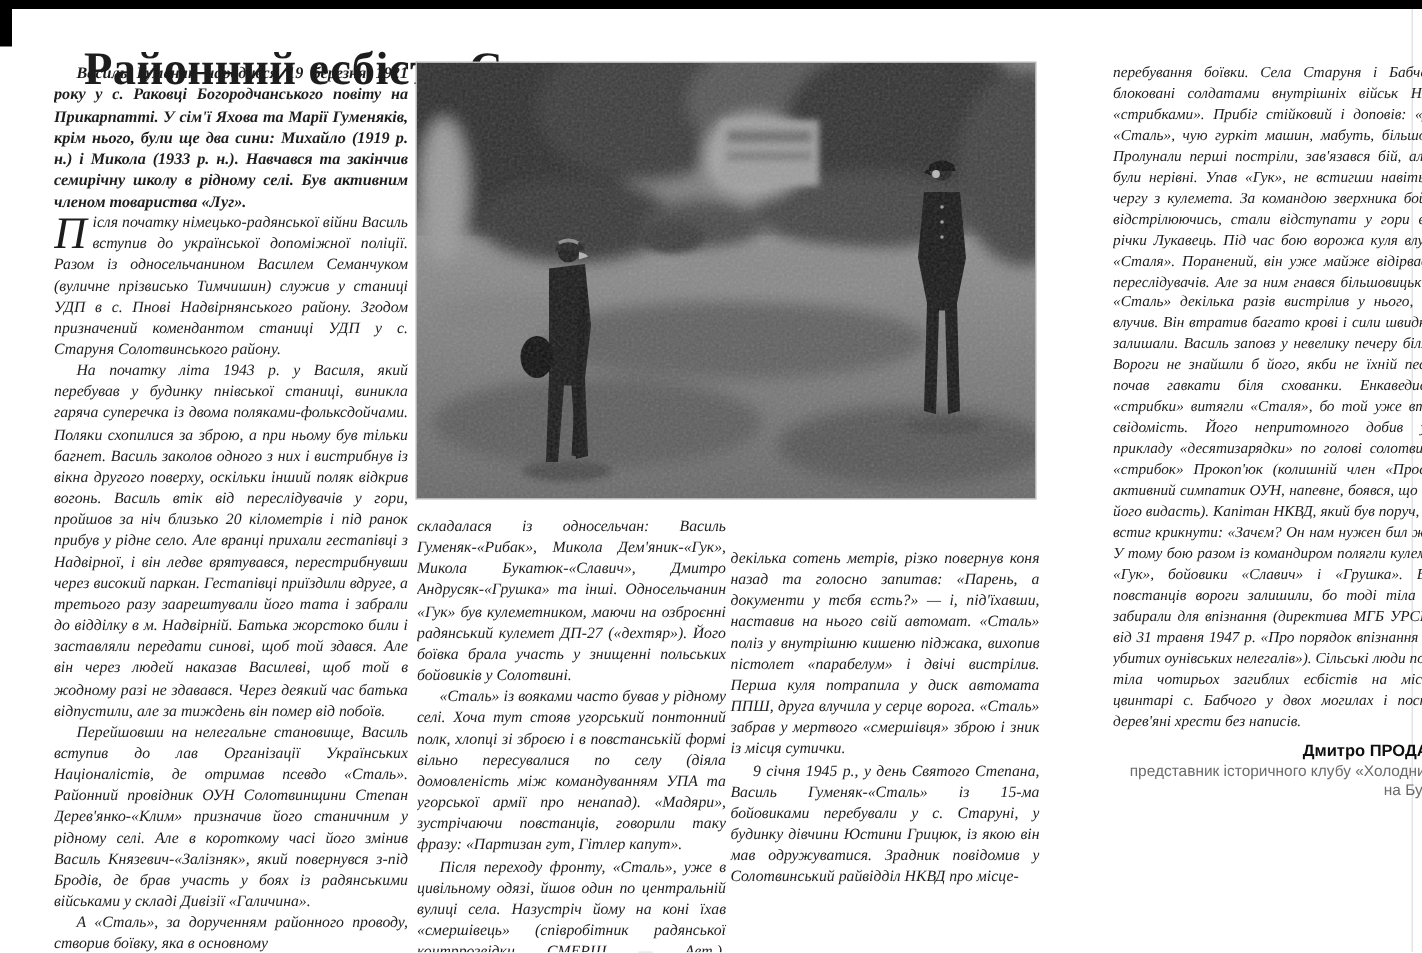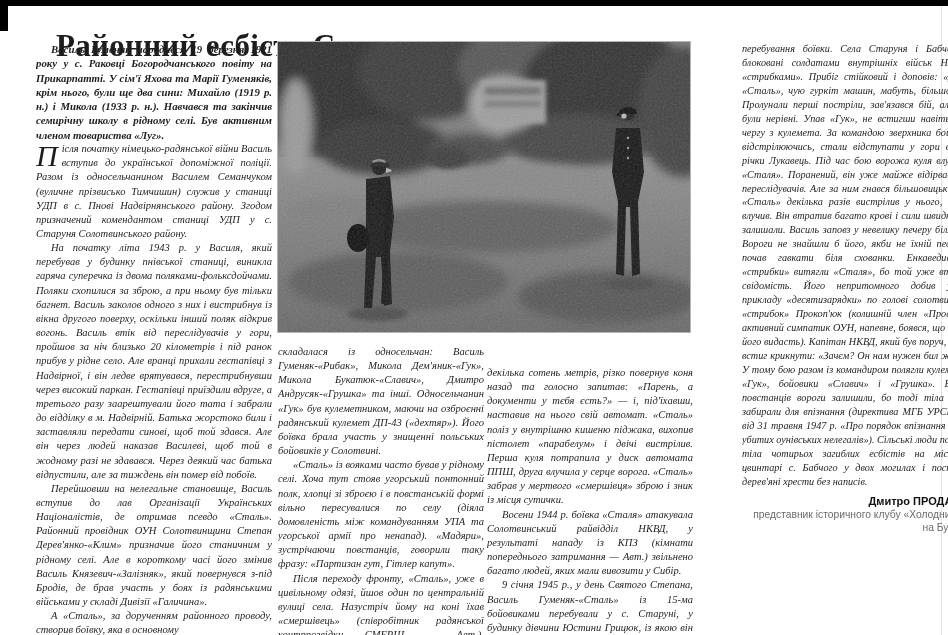--- a/index.html
+++ b/index.html
@@ -113,28 +113,27 @@
         <circle cx="350" cy="96" r="1.2" fill="#9a9a9a"></circle>
         <circle cx="350" cy="106" r="1.2" fill="#9a9a9a"></circle>
         <circle cx="350" cy="116" r="1.2" fill="#9a9a9a"></circle>
       </g>
 
       <rect width="412" height="290" filter="url(#grain)" opacity="0.22"></rect>
     </svg>
   </div>
 
   <div class="col col2">
-    <p class="noindent">складалася із односельчан: Василь Гуменяк-«Рибак», Микола Дем'яник-«Гук», Микола Букатюк-«Славич», Дмитро Андрусяк-«Грушка» та інші. Односельчанин «Гук» був кулеметником, маючи на озброєнні радянський кулемет ДП-43 («дехтяр»). Його боївка брала участь у знищенні польських бойовиків у Солотвині.</p>
+    <p class="noindent">складалася із односельчан: Василь Гуменяк-«Рибак», Микола Дем'яник-«Гук», Микола Букатюк-«Славич», Дмитро Андрусяк-«Грушка» та інші. Односельчанин «Гук» був кулеметником, маючи на озброєнні радянський кулемет ДП-27 («дехтяр»). Його боївка брала участь у знищенні польських бойовиків у Солотвині.</p>
     <p>«Сталь» із вояками часто бував у рідному селі. Хоча тут стояв угорський понтонний полк, хлопці зі зброєю і в повстанській формі вільно пересувалися по селу (діяла домовленість між командуванням УПА та угорської армії про ненапад). «Мадяри», зустрічаючи повстанців, говорили таку фразу: «Партизан гут, Гітлер капут».</p>
     <p>Після переходу фронту, «Сталь», уже в цивільному одязі, йшов один по центральній вулиці села. Назустріч йому на коні їхав «смершівець» (співробітник радянської контррозвідки СМЕРШ — Авт.). Порівнявшись із Василем, запитав: «Што, парень, гуляєш?». Той відповів згодою. «Смершівець» рушив далі, але проїхавши</p>
   </div>
 
   <div class="col col3">
     <p class="noindent">декілька сотень метрів, різко повернув коня назад та голосно запитав: «Парень, а документи у тєбя єсть?» — і, під'їхавши, наставив на нього свій автомат. «Сталь» поліз у внутрішню кишеню піджака, вихопив пістолет «парабелум» і двічі вистрілив. Перша куля потрапила у диск автомата ППШ, друга влучила у серце ворога. «Сталь» забрав у мертвого «смершівця» зброю і зник із місця сутички.</p>
-    <p>Восени 1944 р. боївка «Сталя» атакувала Солотвинський райвідділ НКВД, у результаті нападу із КПЗ (кімнати попереднього затримання — Авт.) звільнено багато людей, яких мали вивозити у Сибір.</p>
     <p>9 січня 1945 р., у день Святого Степана, Василь Гуменяк-«Сталь» із 15-ма бойовиками перебували у с. Старуні, у будинку дівчини Юстини Грицюк, із якою він мав одружуватися. Зрадник повідомив у Солотвинський райвідділ НКВД про місце-</p>
   </div>
 
   <div class="col col4">
     <p class="noindent">перебування боївки. Села Старуня і Бабче були блоковані солдатами внутрішніх військ НКВД і «стрибками». Прибіг стійковий і доповів: «Друже «Сталь», чую гуркіт машин, мабуть, більшовики». Пролунали перші постріли, зав'язався бій, але сили були нерівні. Упав «Гук», не встигши навіть дати чергу з кулемета. За командою зверхника бойовики, відстрілюючись, стали відступати у гори вздовж річки Лукавець. Під час бою ворожа куля влучила у «Сталя». Поранений, він уже майже відірвався від переслідувачів. Але за ним гнався більшовицький пес. «Сталь» декілька разів вистрілив у нього, але не влучив. Він втратив багато крові і сили швидко його залишали. Василь заповз у невелику печеру біля води. Вороги не знайшли б його, якби не їхній пес, який почав гавкати біля схованки. Енкаведисти і «стрибки» витягли «Сталя», бо той уже втратив свідомість. Його непритомного добив ударом прикладу «десятизарядки» по голові солотвинський «стрибок» Прокоп'юк (колишній член «Просвіти», активний симпатик ОУН, напевне, боявся, що Василь його видасть). Капітан НКВД, який був поруч, тільки встиг крикнути: «Зачєм? Он нам нужен бил живой». У тому бою разом із командиром полягли кулеметник «Гук», бойовики «Славич» і «Грушка». Вбитих повстанців вороги залишили, бо тоді тіла ще не забирали для впізнання (директива МГБ УРСР №57 від 31 травня 1947 р. «Про порядок впізнання трупів убитих оунівських нелегалів»). Сільські люди поховали тіла чотирьох загиблих есбістів на місцевому цвинтарі с. Бабчого у двох могилах і поставили дерев'яні хрести без написів.</p>
     <div class="byline">
       <div class="name">Дмитро ПРОДАНИК,</div>
       <div class="role">представник історичного клубу «Холодний Яр»</div>
       <div class="role">на Буковині</div>
     </div>

